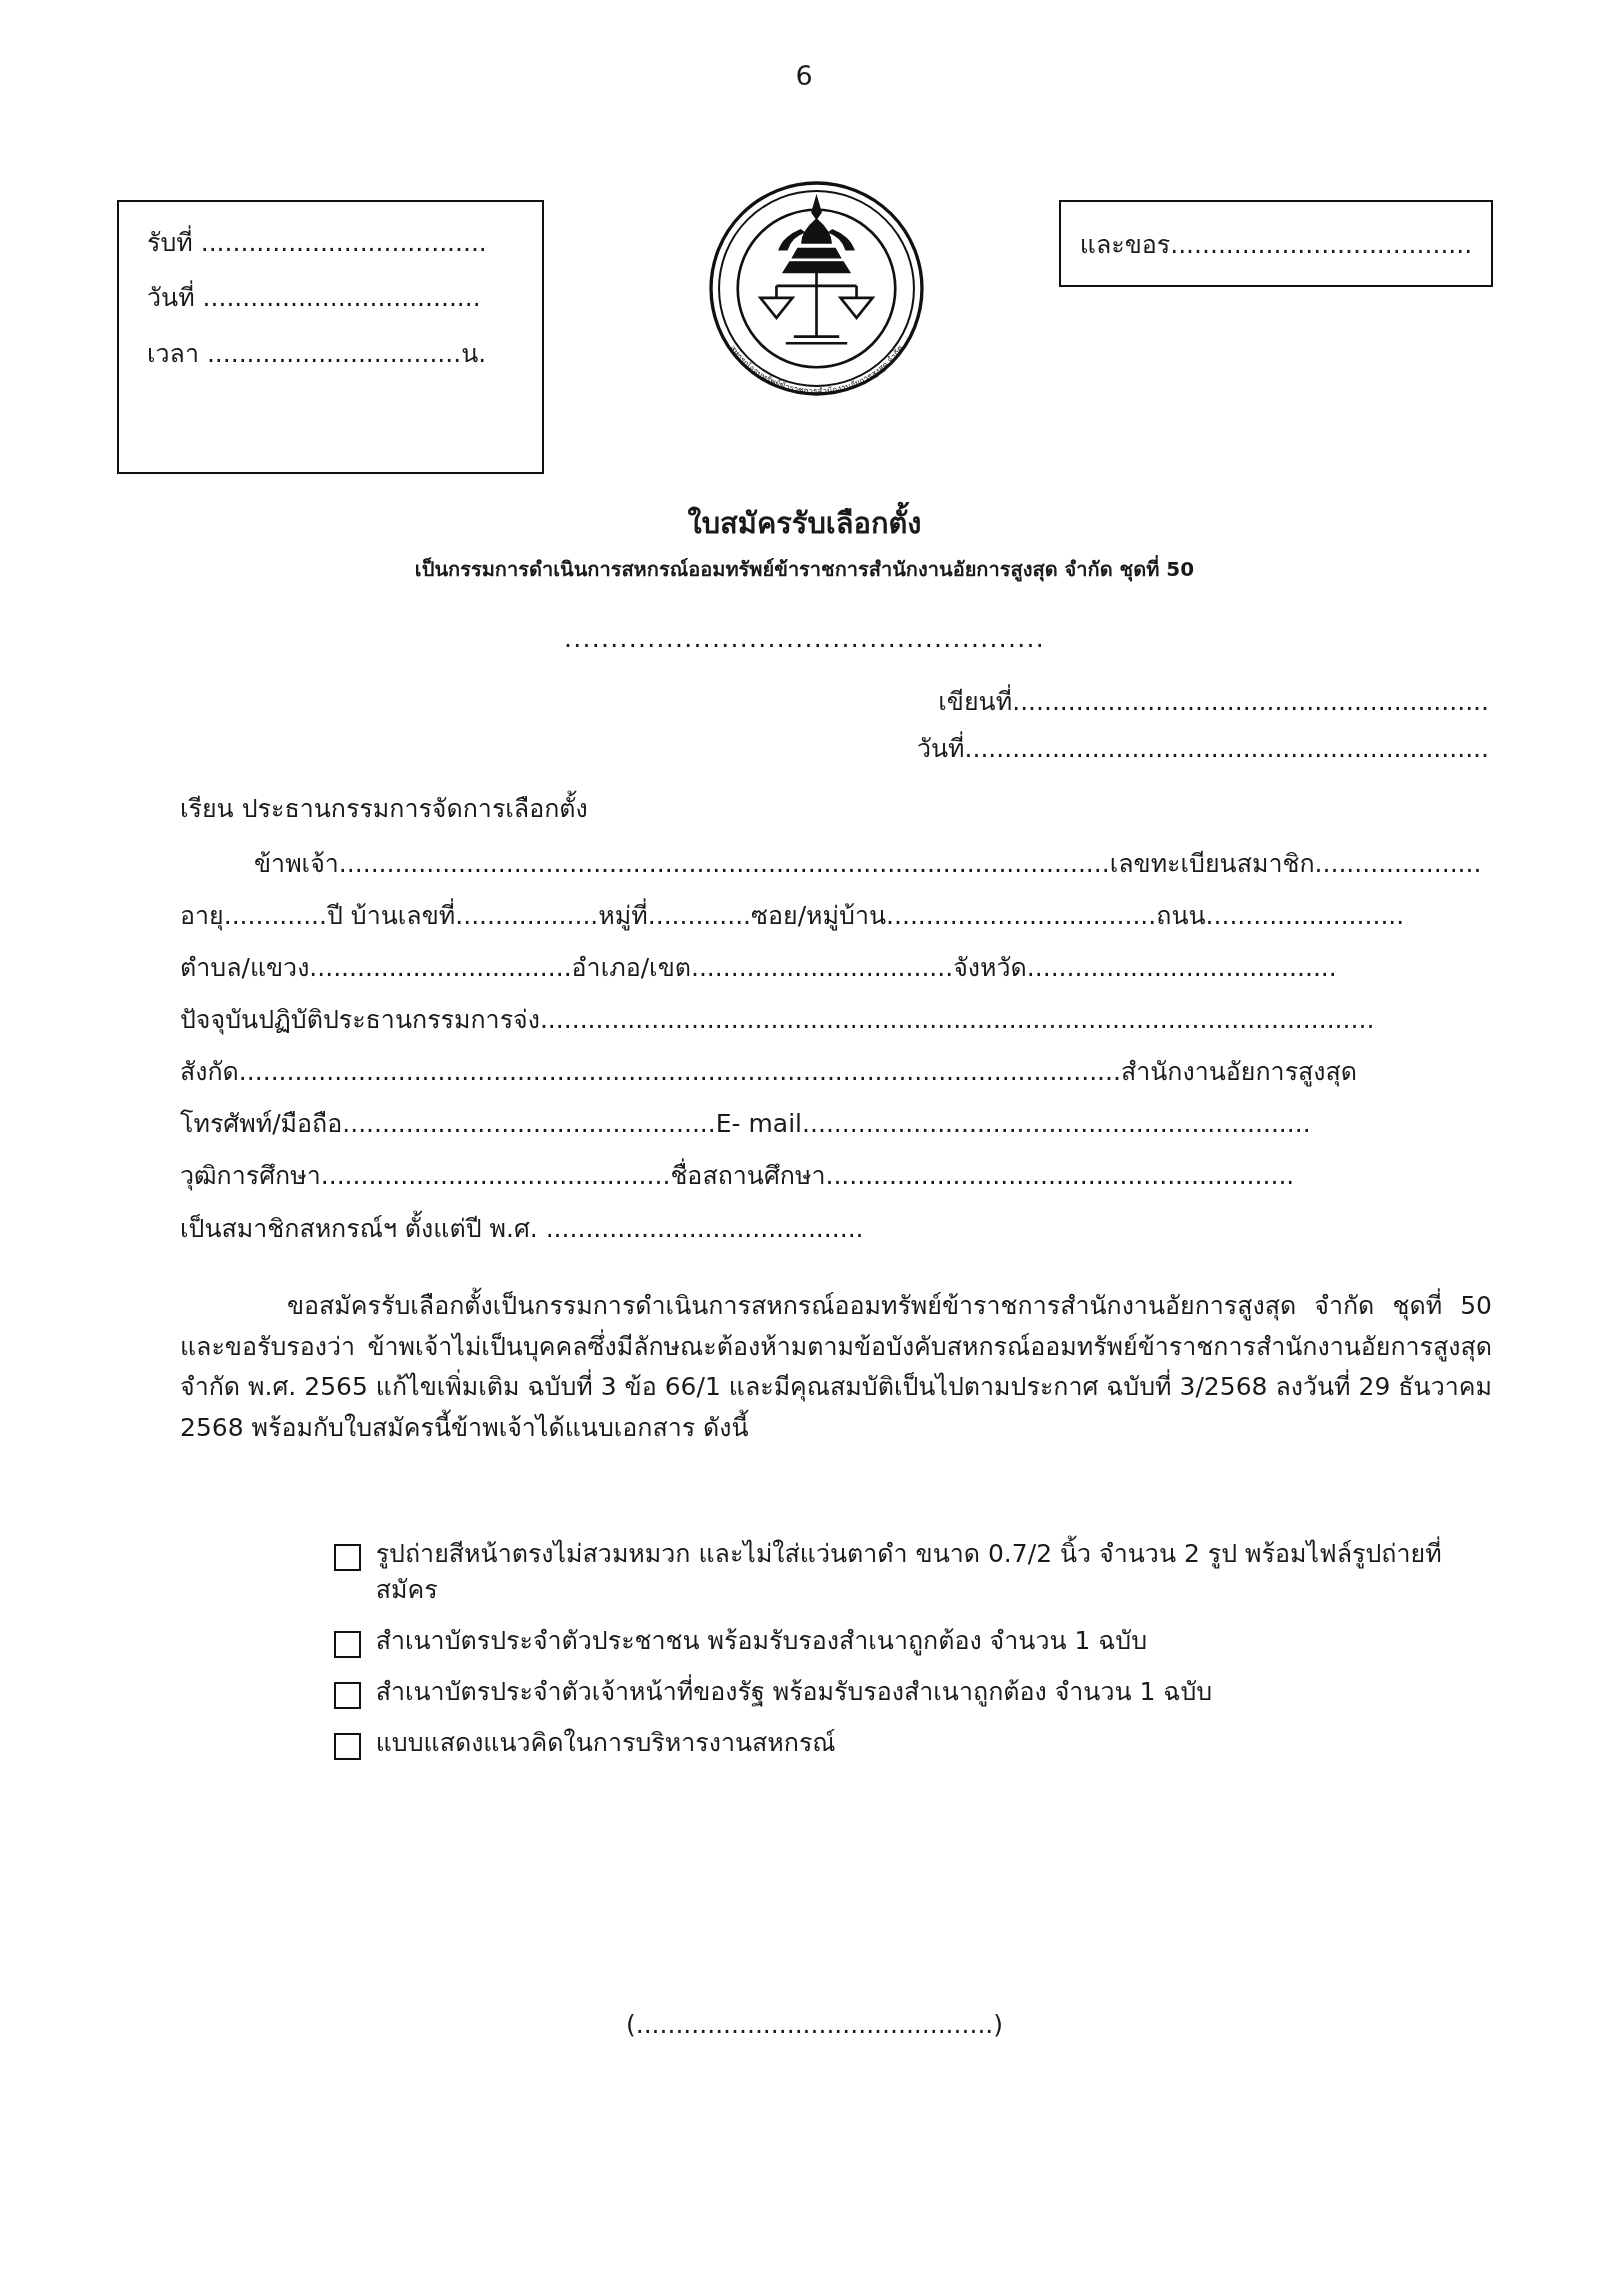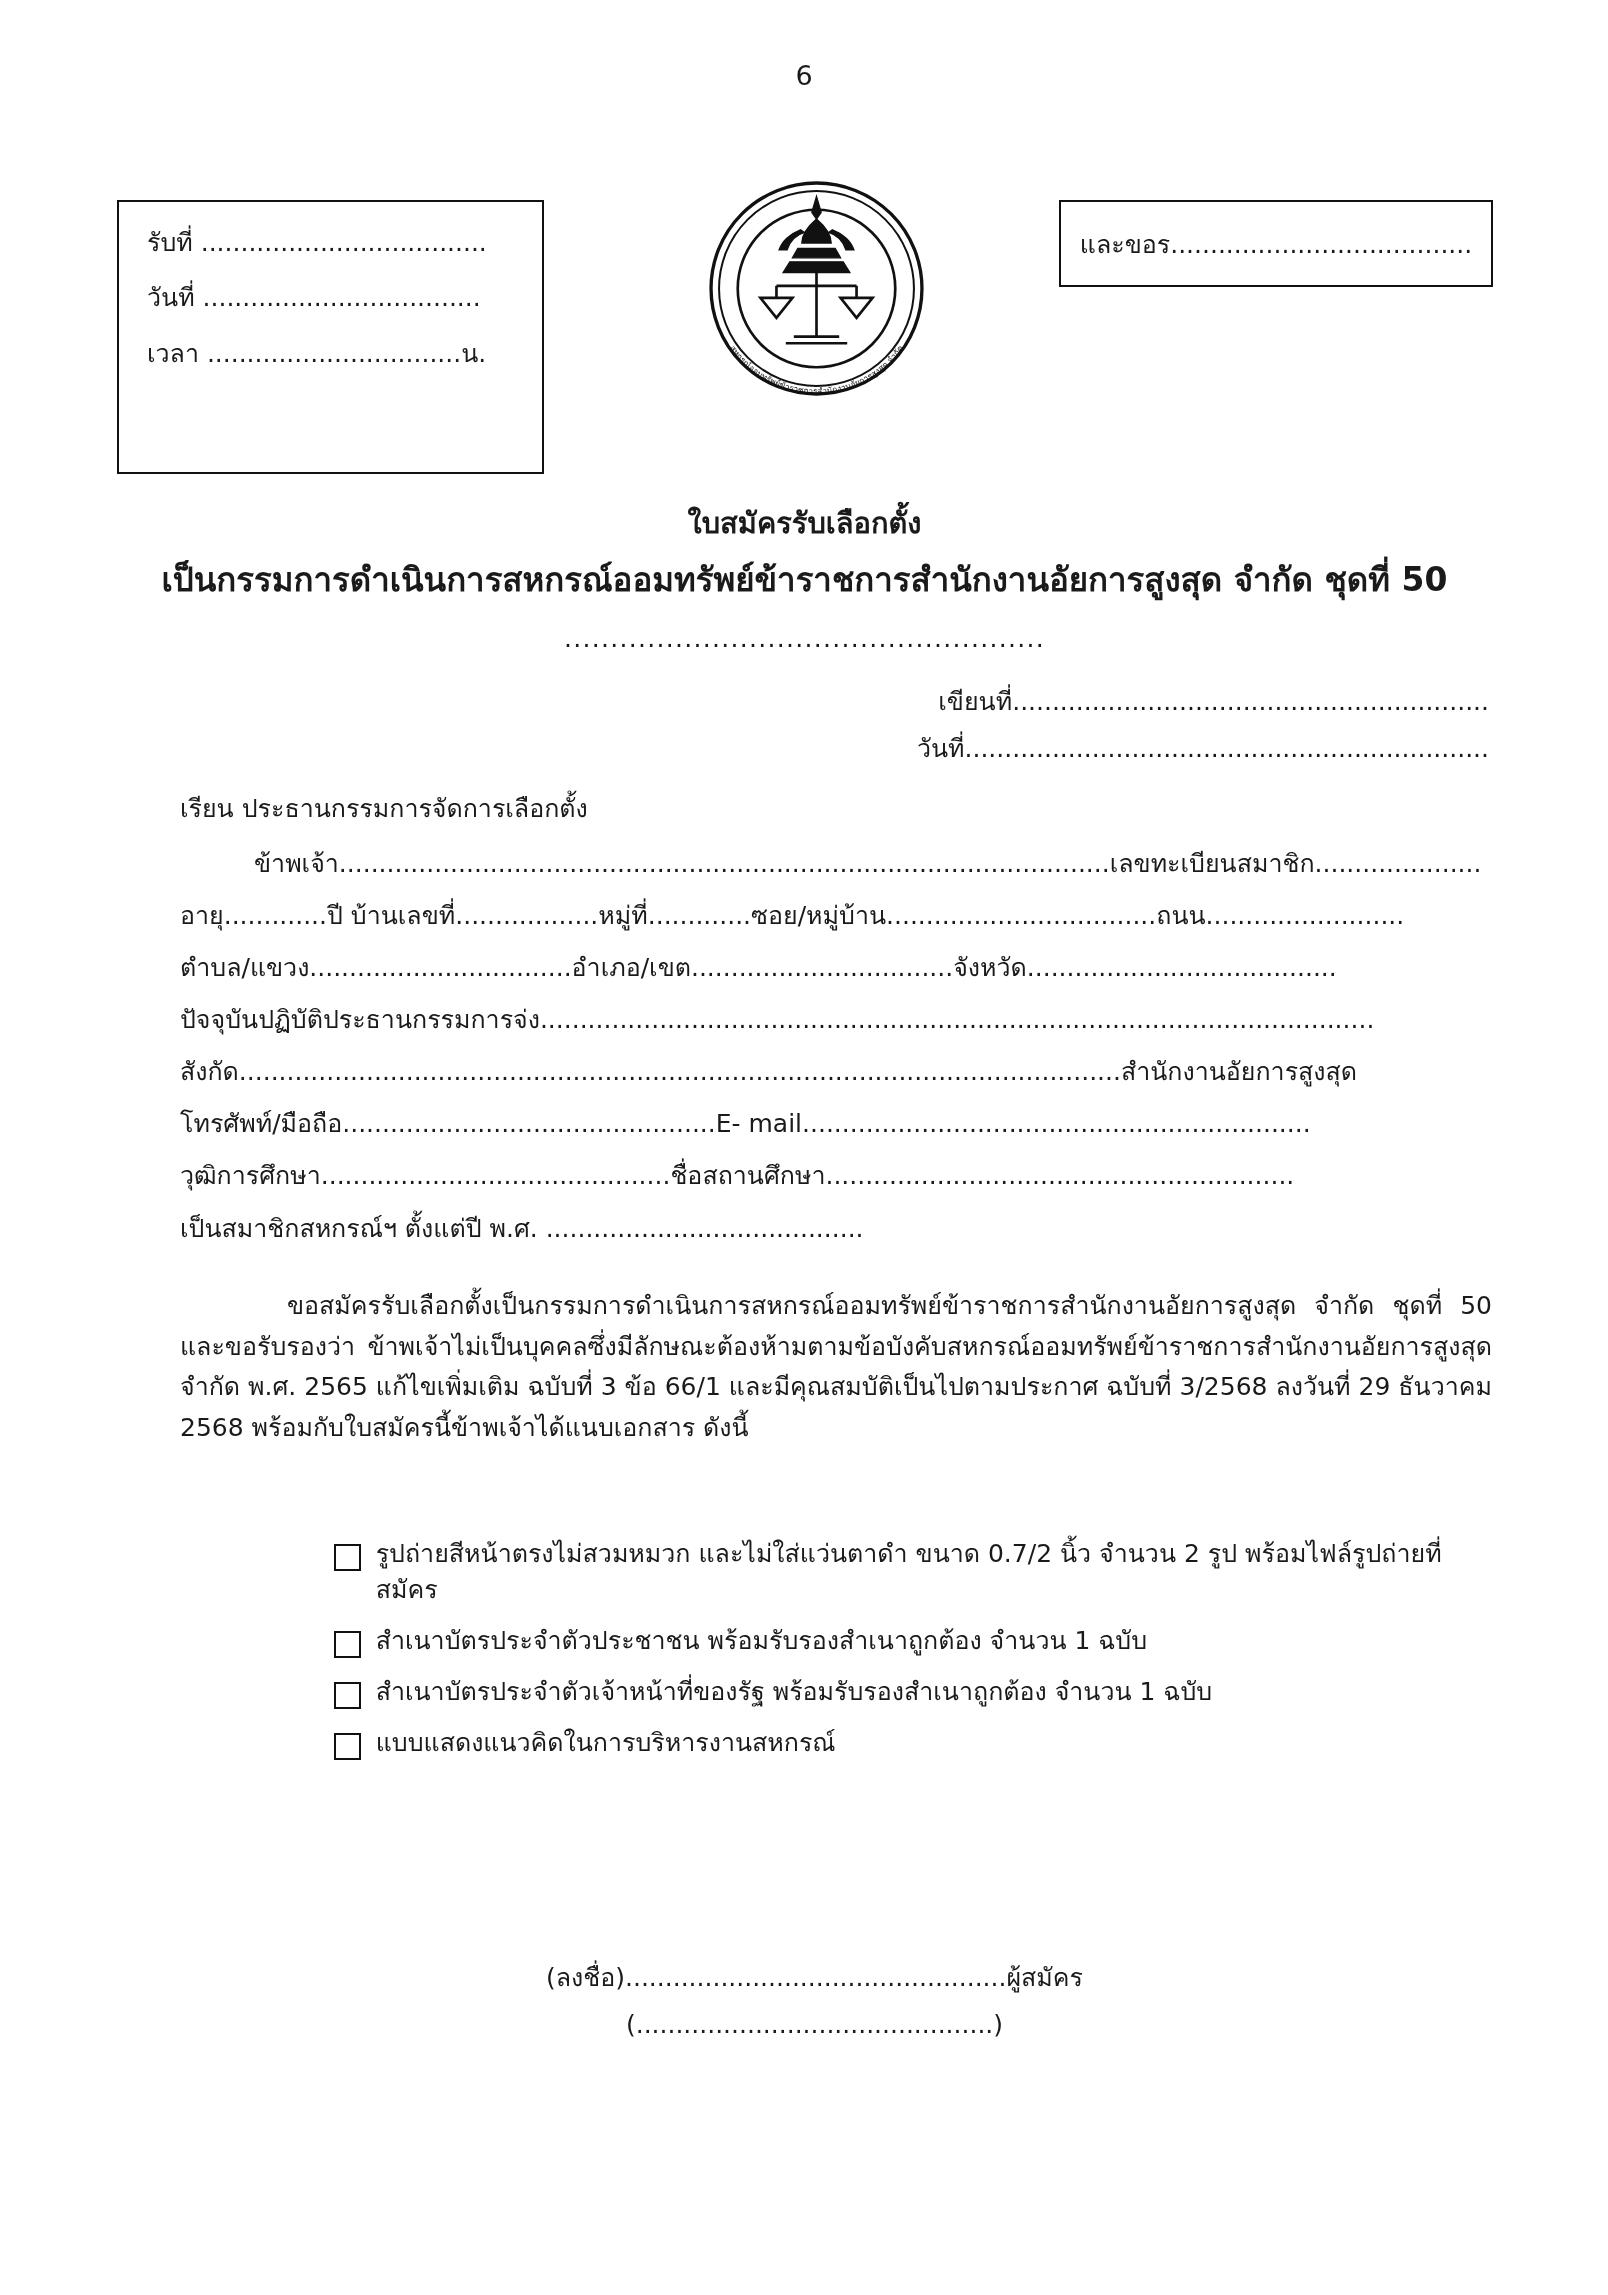--- a/index.html
+++ b/index.html
@@ -87,21 +87,21 @@
     text-align: center;
     font-size: 29px;
     font-weight: bold;
   }
   .title2 {
     position: absolute;
     top: 553px;
     left: 0;
     width: 100%;
     text-align: center;
-    font-size: 33px;
+    font-size: 20px;
     font-weight: bold;
   }
   .title3-dots {
     position: absolute;
     top: 624px;
     left: 0;
     width: 100%;
     text-align: center;
     font-size: 25px;
     letter-spacing: 1.3px;
@@ -276,21 +276,18 @@
     <div class="chk-row">
       <span class="chk-box"></span>
       <span class="chk-text">สำเนาบัตรประจำตัวเจ้าหน้าที่ของรัฐ พร้อมรับรองสำเนาถูกต้อง จำนวน 1 ฉบับ</span>
     </div>
     <div class="chk-row">
       <span class="chk-box"></span>
       <span class="chk-text">แบบแสดงแนวคิดในการบริหารงานสหกรณ์</span>
     </div>
   </div>
 
-  <div class="sign1">
-    <span class="sign-shift">(ลงชื่อ)................................................ผู้สมัคร</span>
-  </div>
   <div class="sign2">
     <span class="sign-shift">(.............................................)</span>
   </div>
 
 </div>
 
 
 </body></html>

